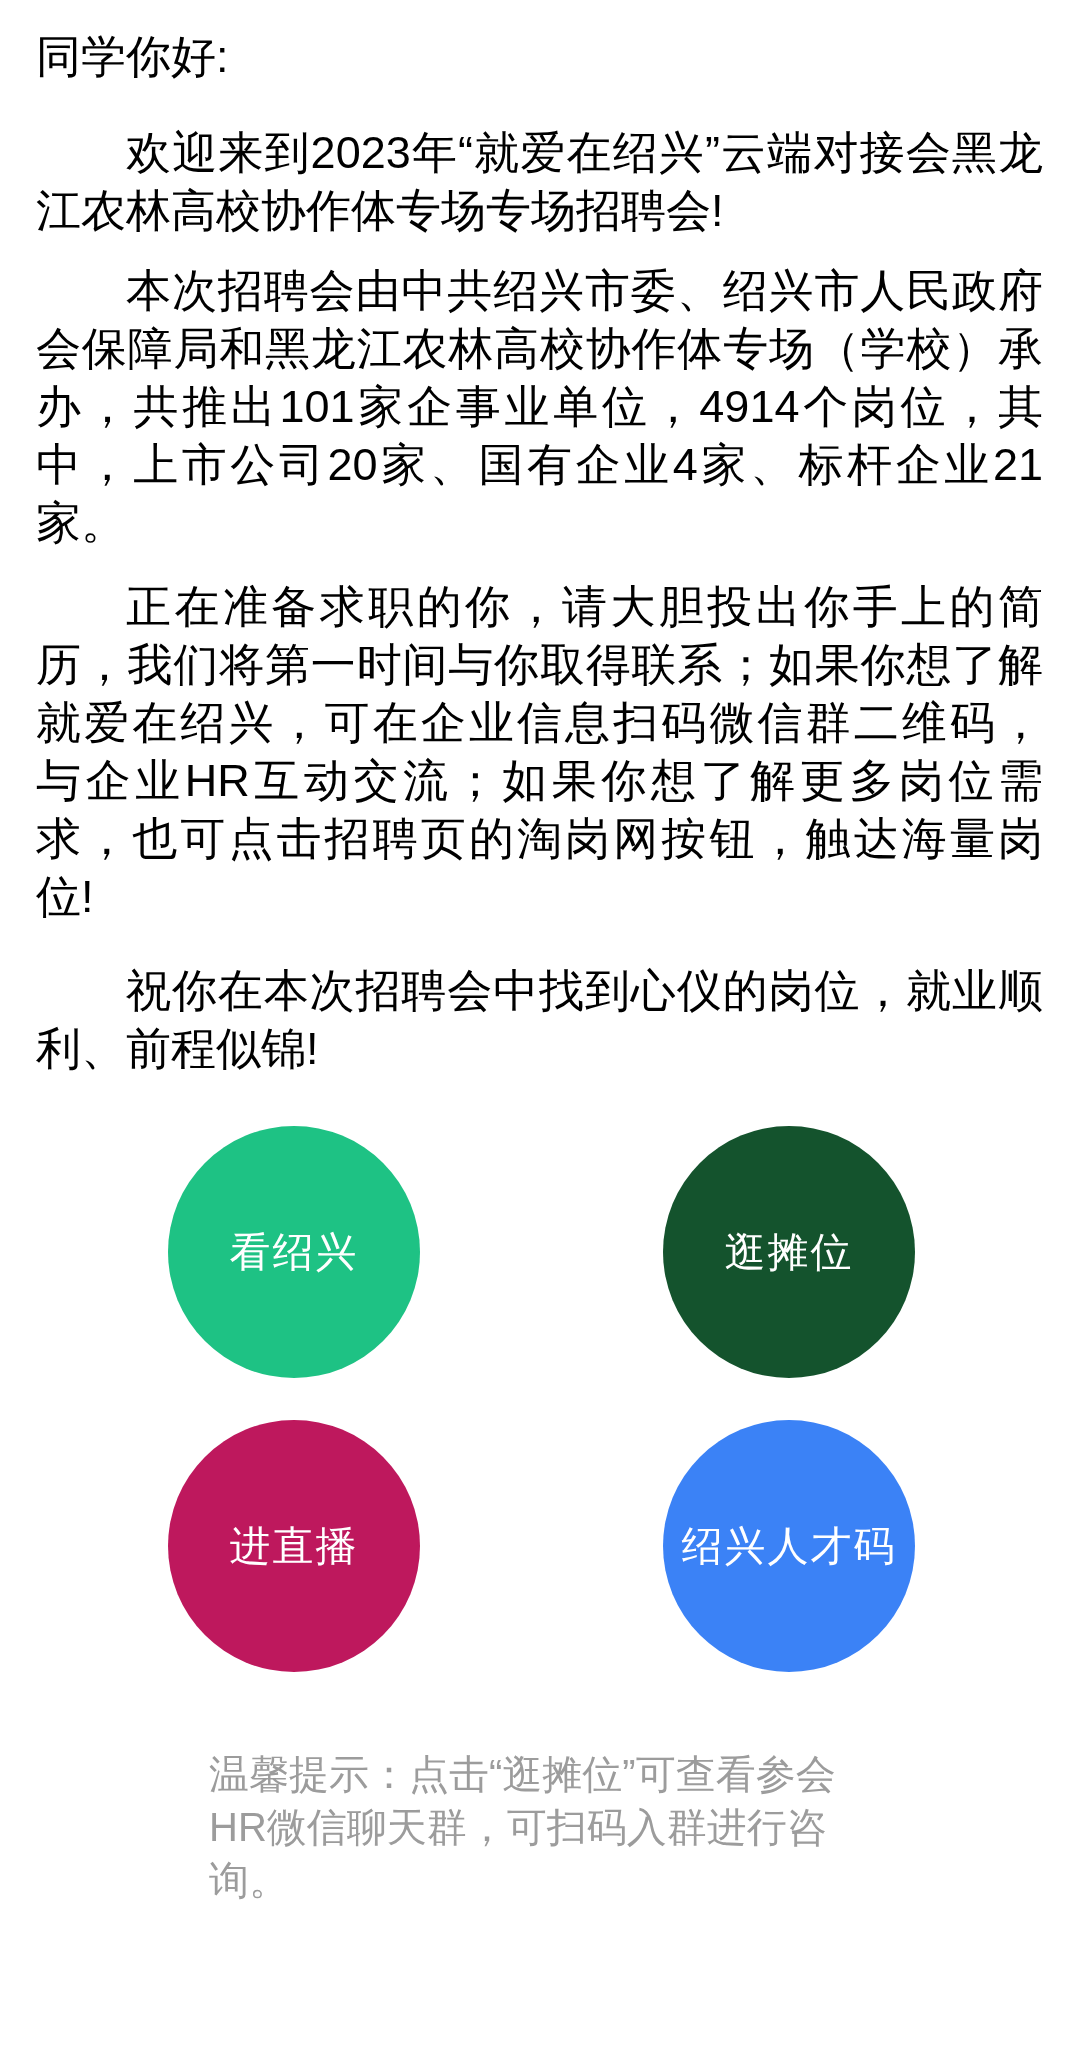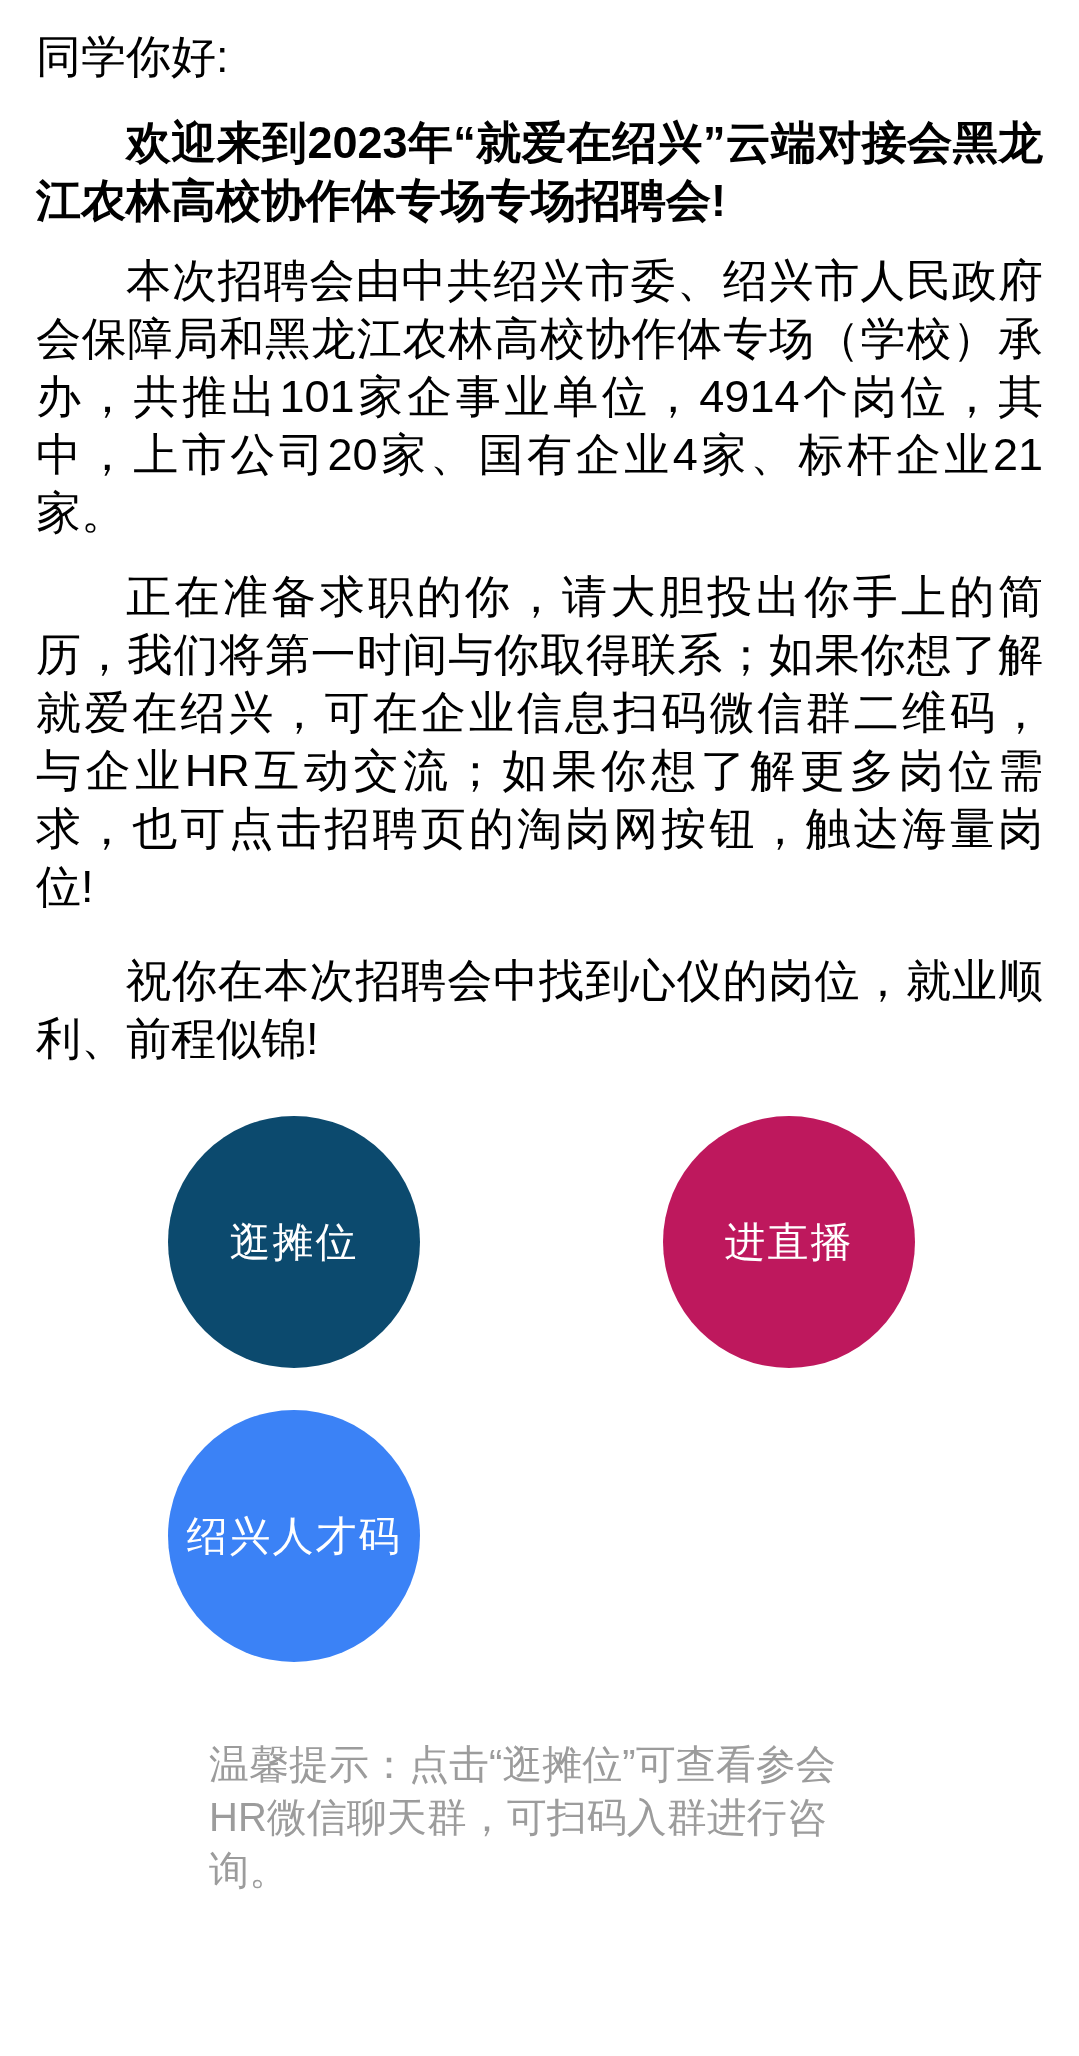--- a/index.html
+++ b/index.html
@@ -18,21 +18,21 @@
     font-size: 45px;
     line-height: 58px;
     white-space: nowrap;
   }
   .just {
     white-space: normal;
     text-align: justify;
     text-align-last: justify;
   }
   .indent { text-indent: 2em; }
-  .para-1 { margin-top: 28px; font-weight: bold; }
+  .para-1 { margin-top: 38px; }
   .para-2 { margin-top: 22px; }
   .para-3 { margin-top: 26px; }
   .para-4 { margin-top: 36px; }
   .circle-grid {
     margin-top: 48px;
     display: flex;
     flex-wrap: wrap;
     justify-content: space-between;
     padding: 0 128px 0 132px;
     row-gap: 42px;
@@ -89,21 +89,24 @@
     <div class="line just">求，也可点击招聘页的淘岗网按钮，触达海量岗</div>
     <div class="line">位!</div>
   </div>
 
   <div class="para para-4">
     <div class="line just indent">祝你在本次招聘会中找到心仪的岗位，就业顺</div>
     <div class="line">利、前程似锦!</div>
   </div>
 
   <div class="circle-grid">
-    <div class="circle" style="background: #0c4a6e;">
+    <div class="circle" style="background: rgb(30, 194, 132);">
+      <span class="circle-label">看绍兴</span>
+    </div>
+    <div class="circle" style="background: #14532d;">
       <span class="circle-label">逛摊位</span>
     </div>
     <div class="circle" style="background: #be185d;">
       <span class="circle-label">进直播</span>
     </div>
     <div class="circle" style="background: #3b82f6;">
       <span class="circle-label">绍兴人才码</span>
     </div>
   </div>
 

